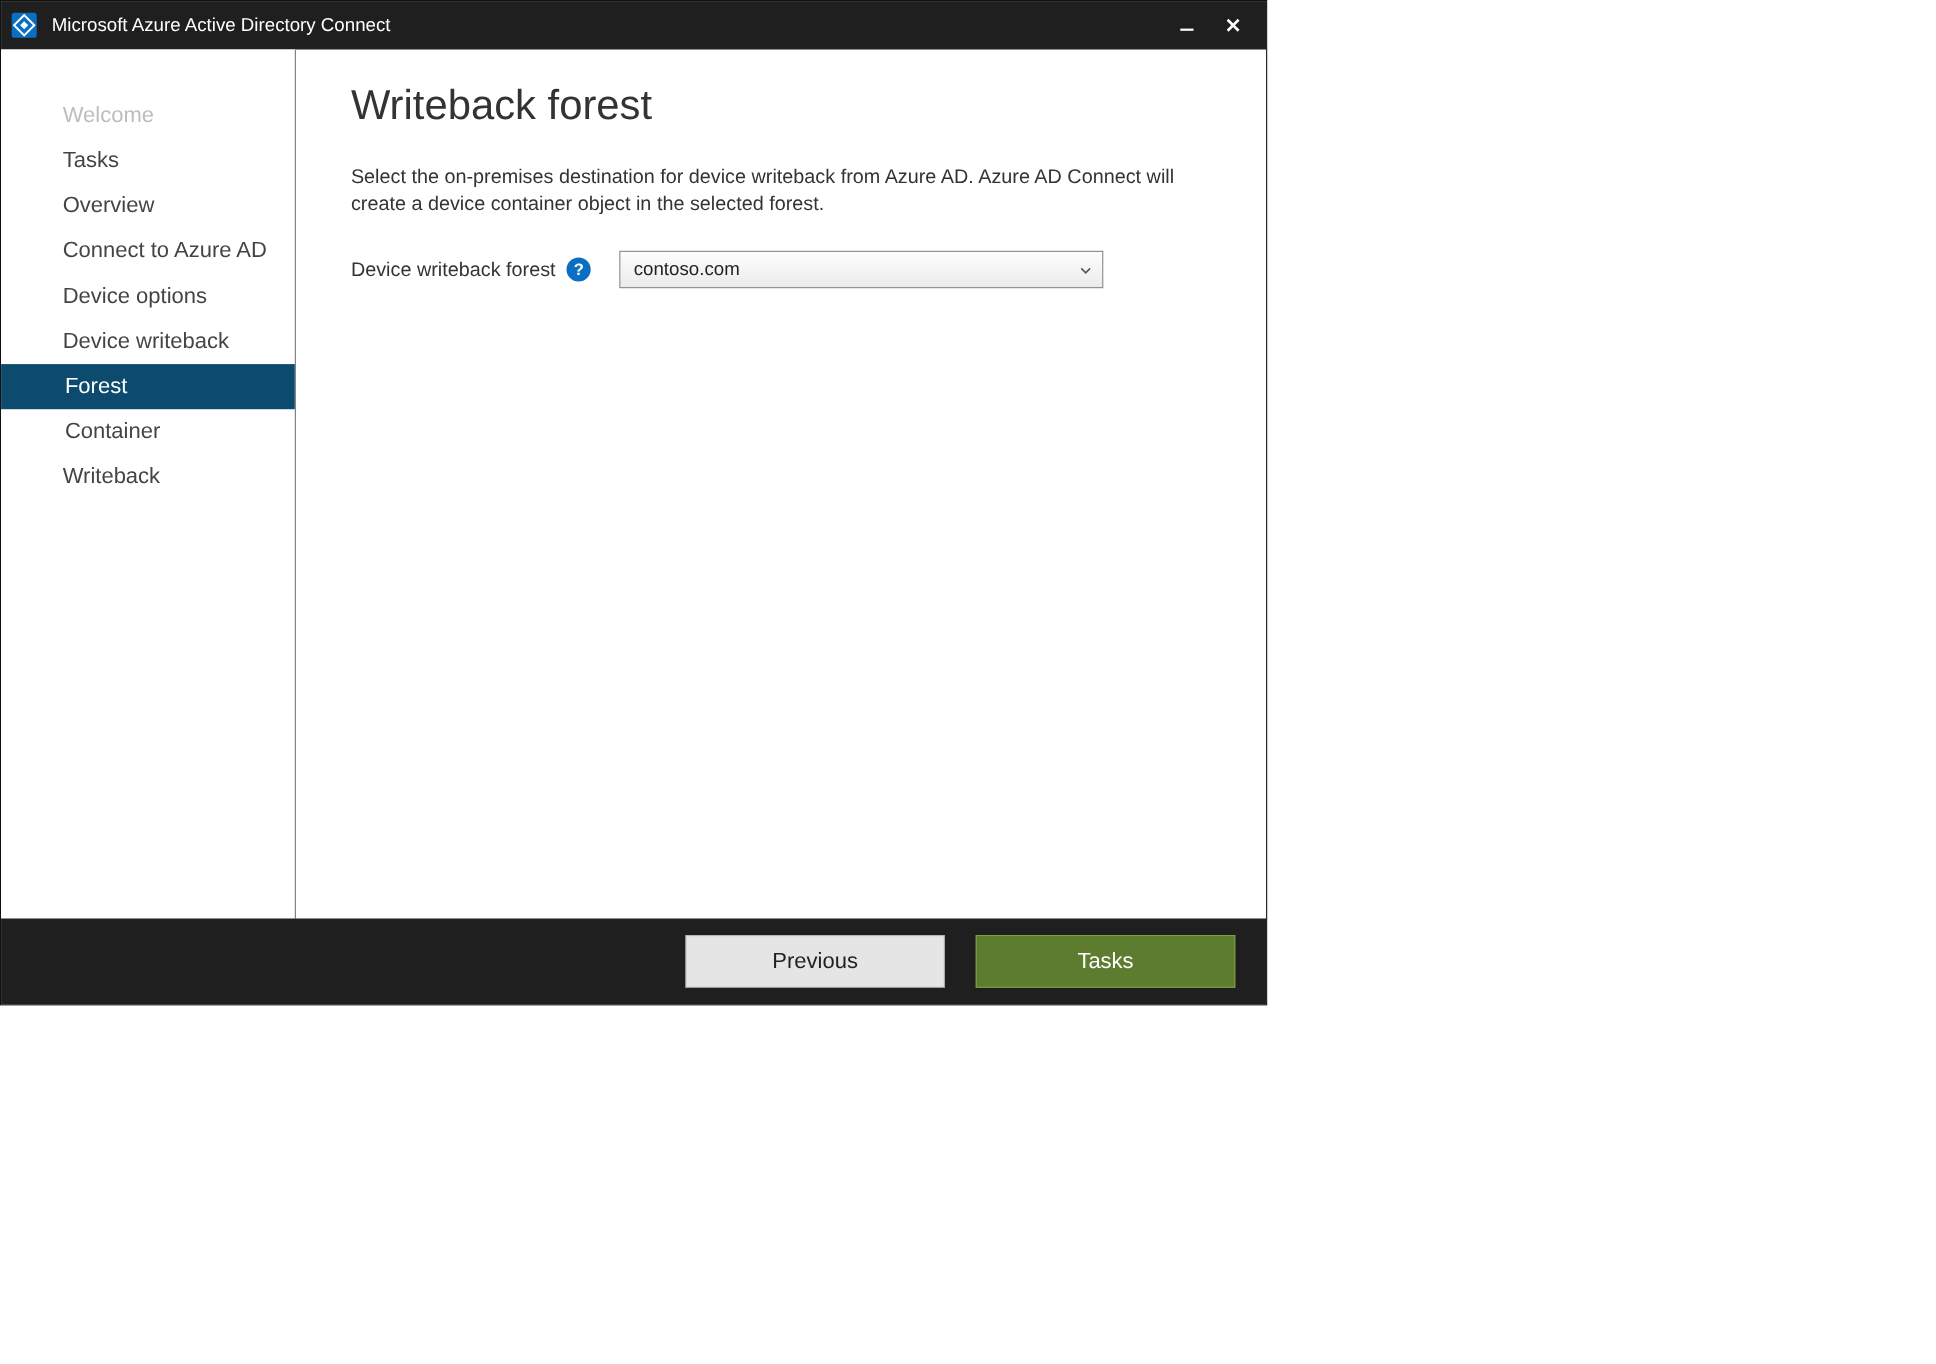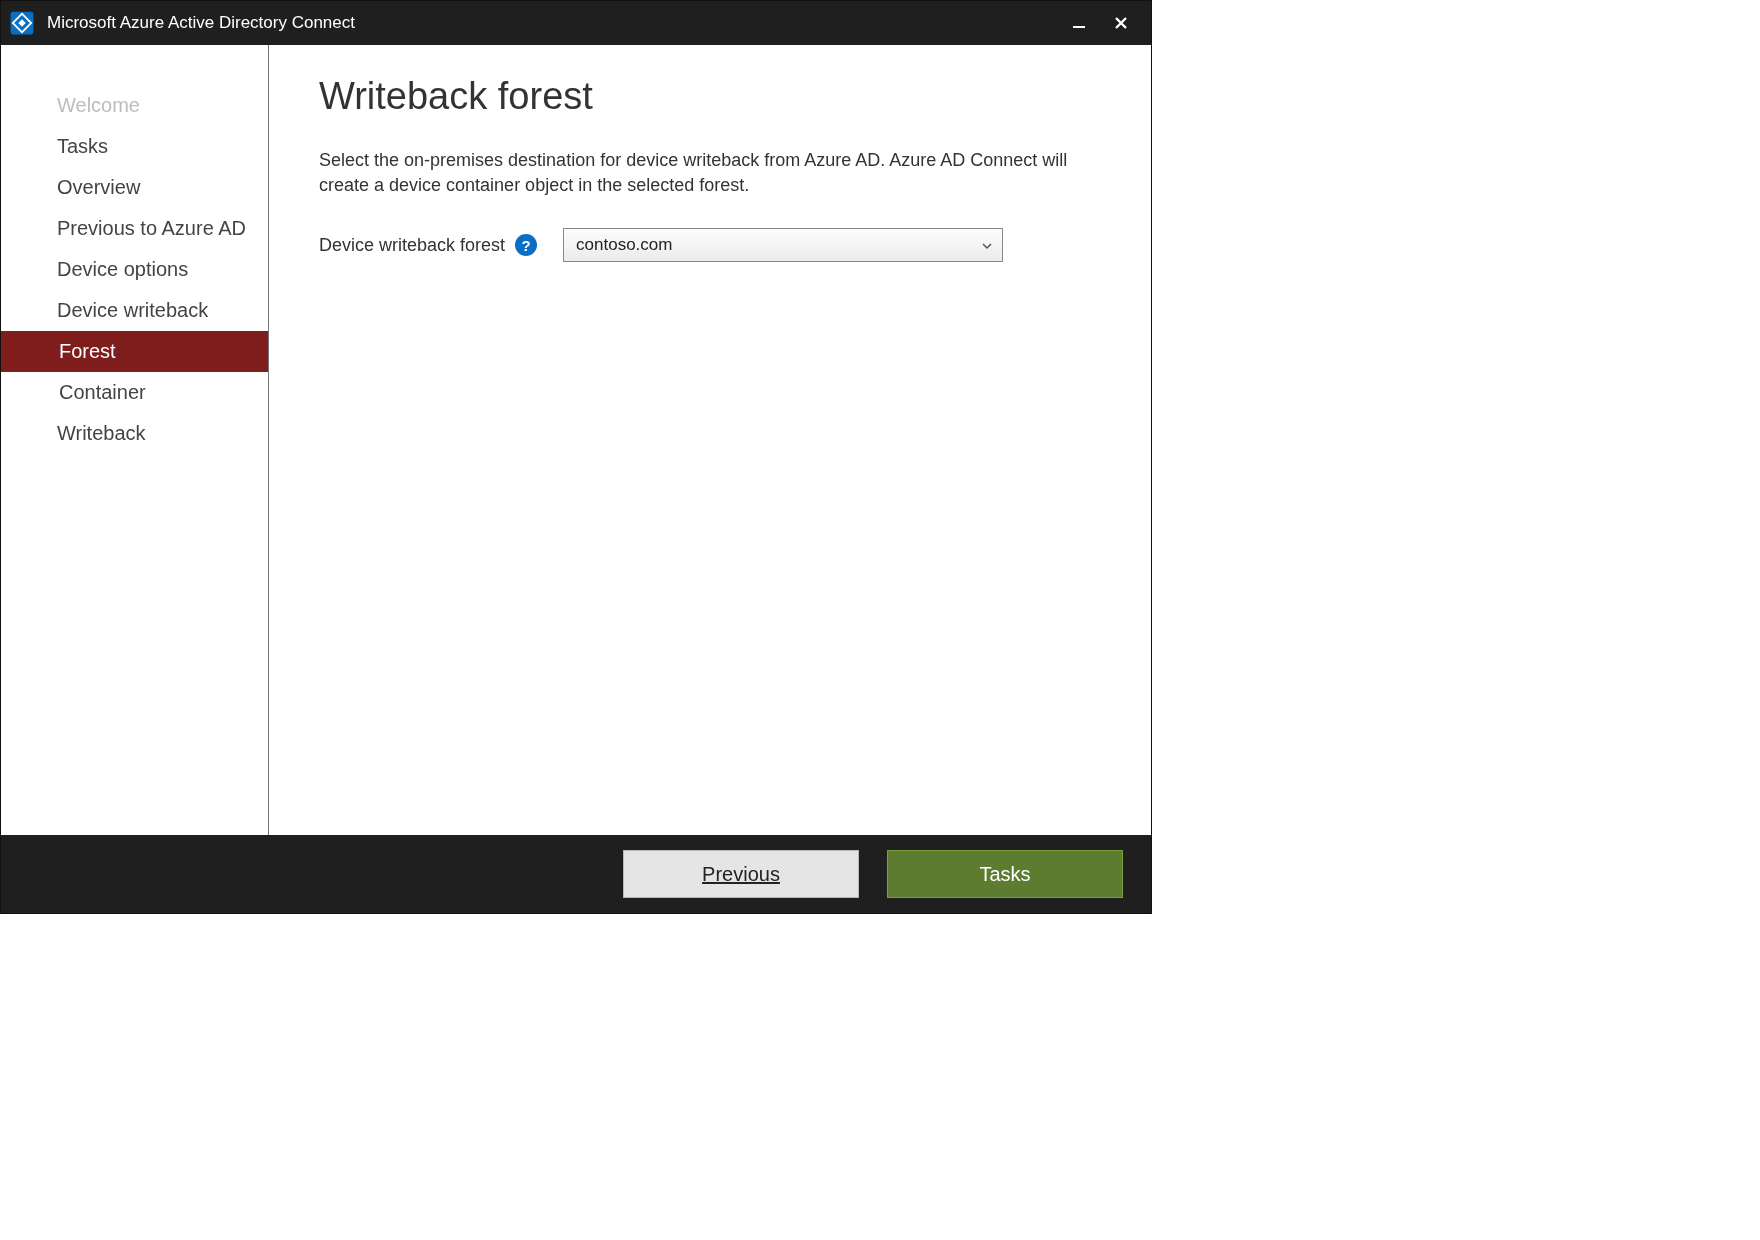--- a/index.html
+++ b/index.html
@@ -62,21 +62,21 @@
   .sidebar .nav-item {
     font-size: 20px;
     color: #444;
     padding: 6px 0 6px 56px;
     cursor: default;
     line-height: 1.45;
   }
   .sidebar .nav-item.disabled { color: #bdbdbd; }
   .sidebar .nav-item.sub { padding-left: 58px; }
   .sidebar .nav-item.selected {
-    background: #7f1d1d;
+    background: #0c4a6e;
     color: #fff;
   }
   .main {
     flex: 1;
     padding: 30px 50px 10px 50px;
     color: #333;
     overflow: auto;
   }
   .main h1 {
     font-size: 38px;
@@ -144,21 +144,21 @@
   .footer .btn {
     width: 236px;
     height: 48px;
     font-size: 20px;
     display: inline-flex;
     align-items: center;
     justify-content: center;
     cursor: pointer;
     border: 1px solid rgba(0,0,0,0.2);
   }
-  .footer .btn.prev { background: #e5e5e5; color: #222; text-decoration: underline; }
+  .footer .btn.prev { background: #e5e5e5; color: #222; }
   .footer .btn.next { background: #5d7c2f; color: #fff; border: 1px solid #7aa040; }
 </style>
 </head>
 <body>
 
 <div class="window">
 
   <div class="titlebar">
     <span class="logo">
       <svg viewBox="0 0 32 32" width="26" height="26">
@@ -183,21 +183,21 @@
       </span>
     </div>
   </div>
 
   <div class="body">
 
     <nav class="sidebar">
       <div class="nav-item disabled"><span>Welcome</span></div>
       <div class="nav-item"><span>Tasks</span></div>
       <div class="nav-item"><span>Overview</span></div>
-      <div class="nav-item"><span>Previous to Azure AD</span></div>
+      <div class="nav-item"><span>Connect to Azure AD</span></div>
       <div class="nav-item"><span>Device options</span></div>
       <div class="nav-item"><span>Device writeback</span></div>
       <div class="nav-item sub selected"><span>Forest</span></div>
       <div class="nav-item sub"><span>Container</span></div>
       <div class="nav-item"><span>Writeback</span></div>
     </nav>
 
     <main class="main">
       <h1>Writeback forest</h1>
       <p class="desc">Select the on-premises destination for device writeback from Azure AD.  Azure AD Connect will create a device container object in the selected forest.</p>

